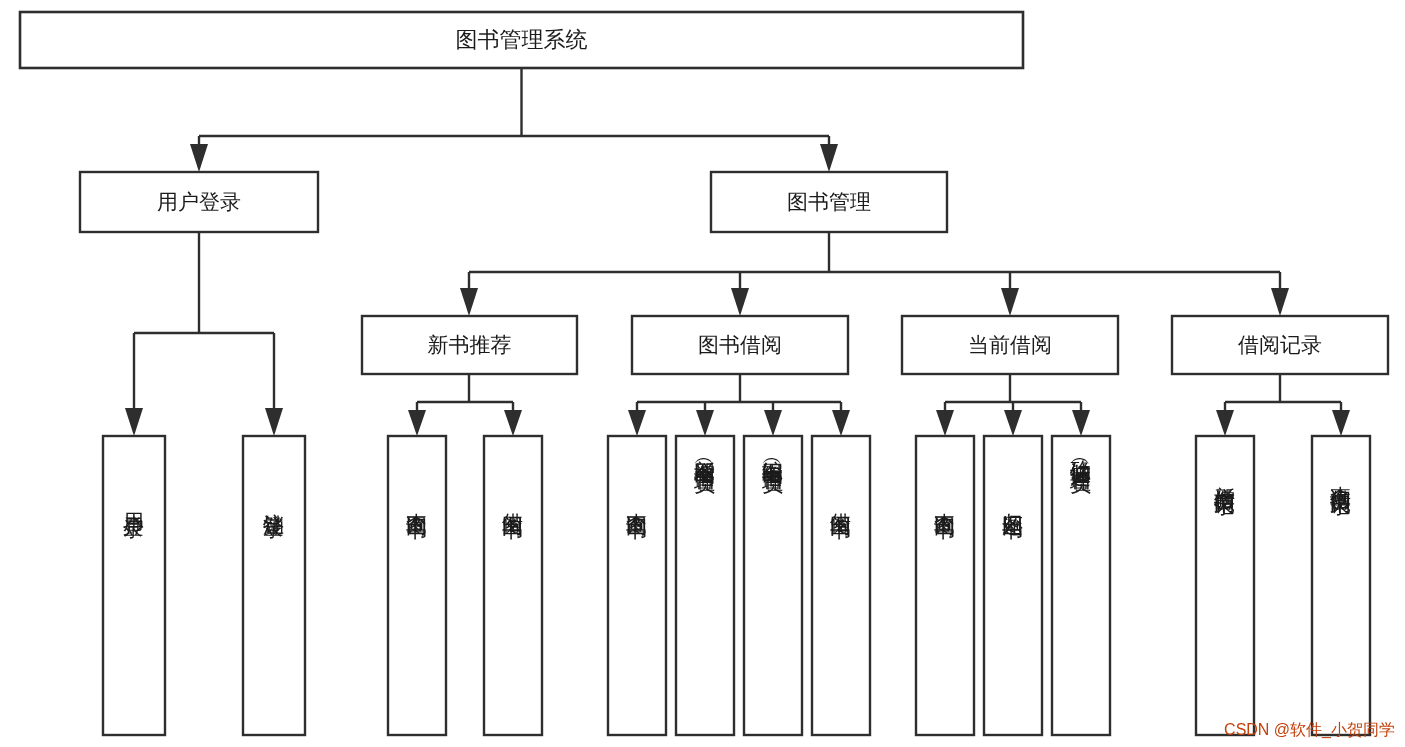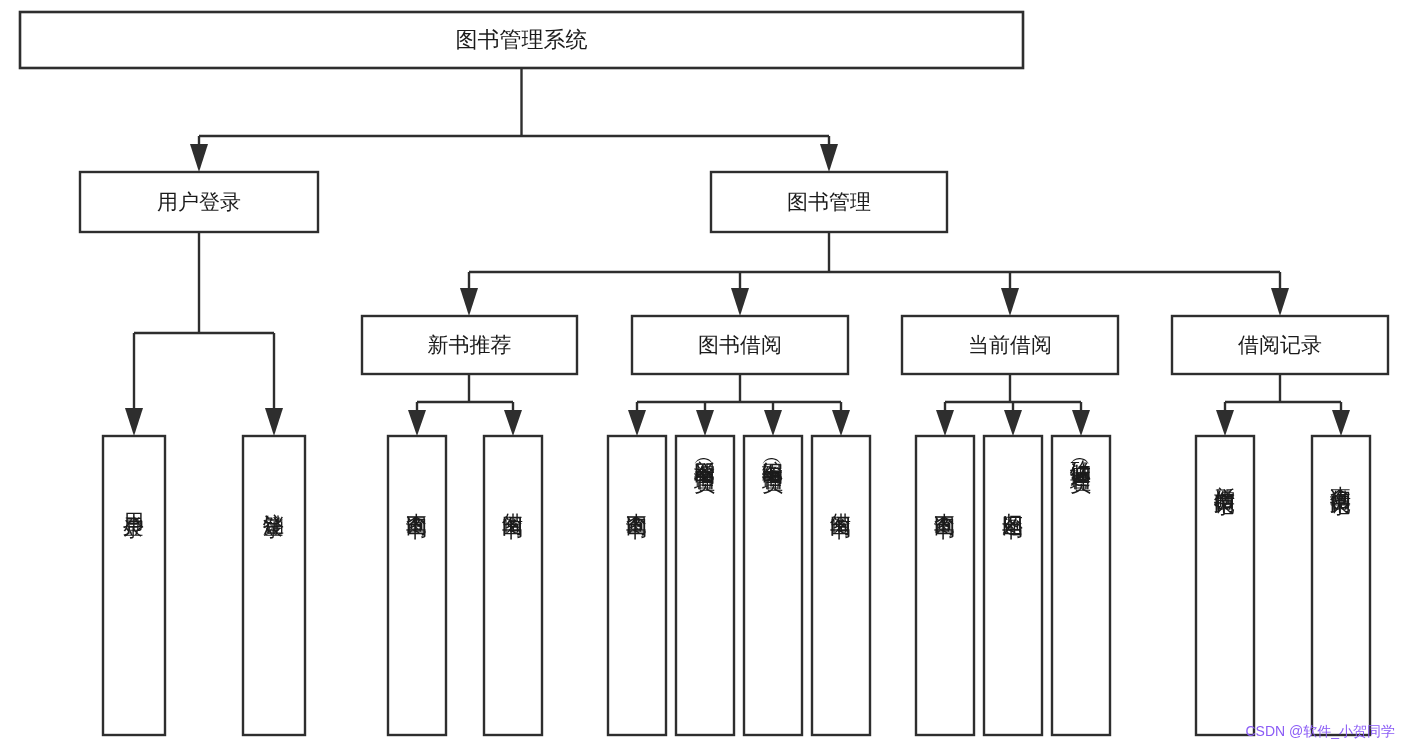--- a/index.html
+++ b/index.html
@@ -63,22 +63,22 @@
     font-size: 21px;
     text-anchor: middle;
     writing-mode: vertical-rl;
     letter-spacing: 2px;
   }
   .watermark-text {
     position: absolute;
     right: 10px;
     bottom: 6px;
     font-family: "Liberation Sans", sans-serif;
-    font-size: 14px;
-    color: #8b5cf6;
+    font-size: 16px;
+    color: #c2410c;
     white-space: nowrap;
     user-select: none;
   }
 </style>
 </head>
 <body>
 
 <div id="diagram-root">
 
   <svg id="diagram-canvas" viewBox="0 0 1405 747">

